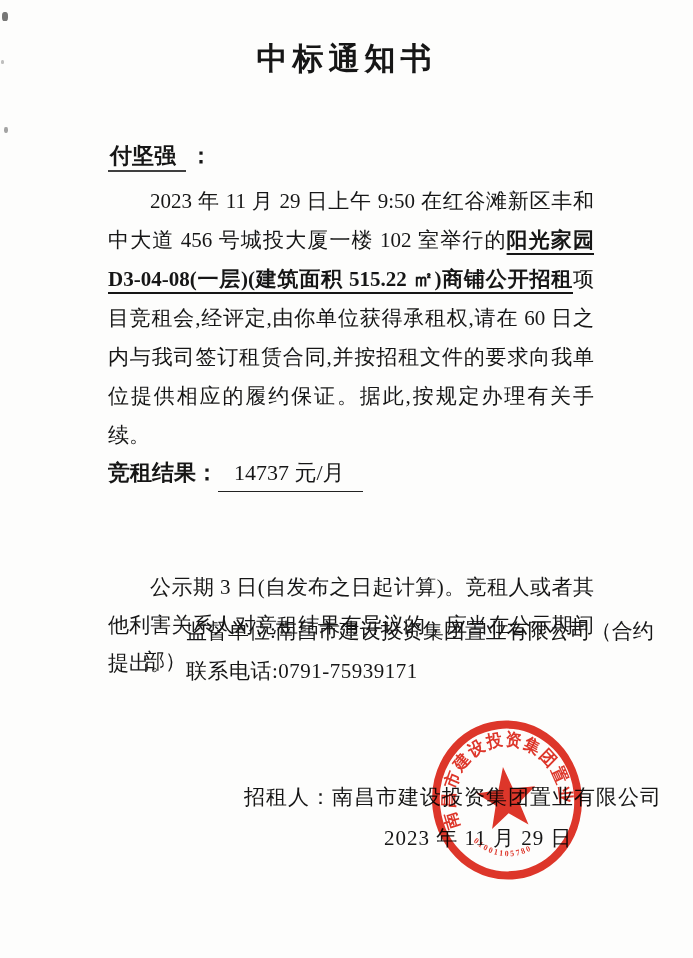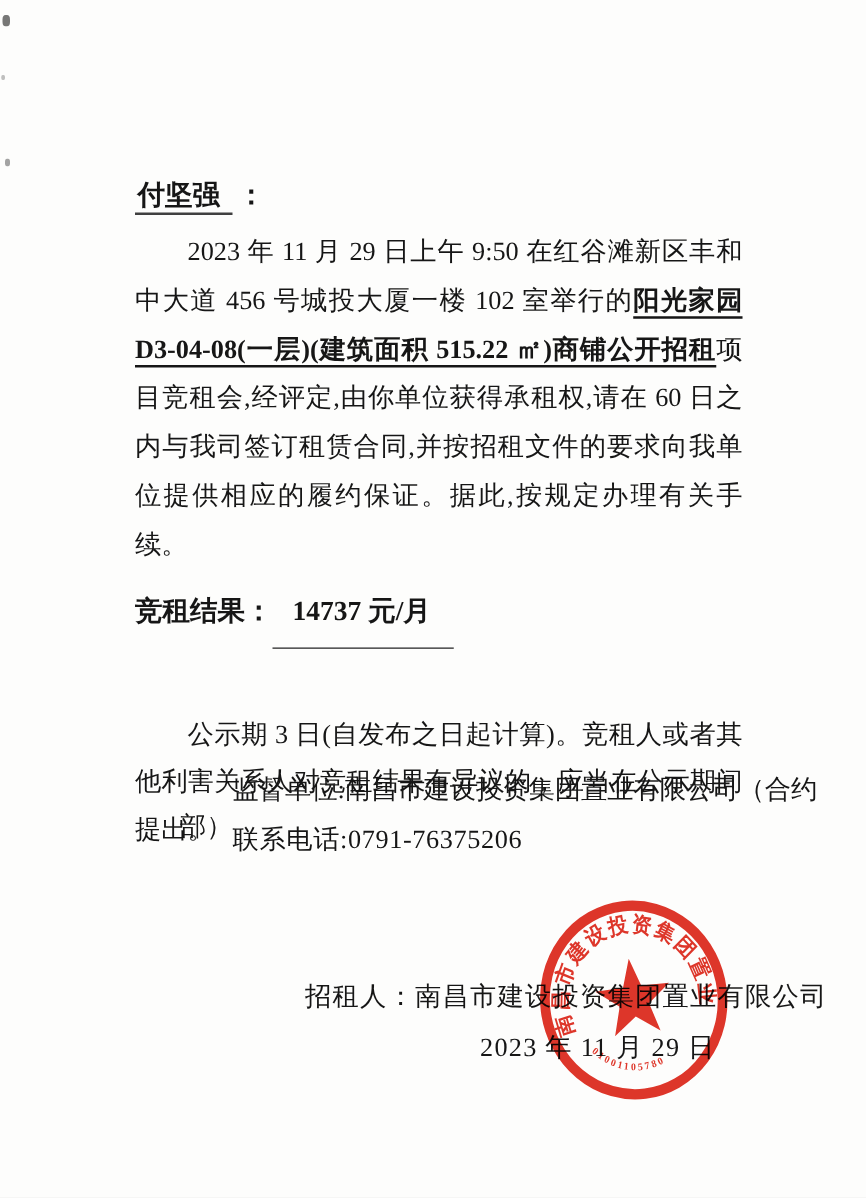--- a/index.html
+++ b/index.html
@@ -44,23 +44,22 @@
     text-underline-offset:6px;
   }
   .result-line {
     position:absolute; left:108px; top:458px;
     font-size:22px;
   }
   .result-label { font-weight:bold; }
   .result-value {
     display:inline-block;
     border-bottom:1.6px solid #222;
-    padding:0 18px 14px 16px;
-    font-weight:bold;
-    margin-top:16px;
+    padding:0 18px 3px 16px;
+    font-weight:normal;
   }
   .notice { top:568px; line-height:38px; }
   .line-indent {
     position:absolute; left:108px; width:510px;
     font-size:21px; text-indent:2em; line-height:30px;margin-left:36px;
   }
   .supervisor { top:616px; }
   .phone { top:656px; letter-spacing:0.5px; }
   .signature-line {
     position:absolute; left:244px; top:783px;
@@ -81,32 +80,33 @@
   .speck { position:absolute; background:#4a4a4a; border-radius:40%; }
   .speck1 { left:2px; top:12px; width:6px; height:9px; opacity:.75; }
   .speck2 { left:4px; top:127px; width:4px; height:6px; opacity:.5; }
   .speck3 { left:1px; top:60px; width:3px; height:4px; opacity:.35; }
 </style>
 </head>
 <body>
 
 <div class="page">
 
+  <div class="doc-title">中标通知书</div>
 
   <div class="salutation"><span class="name">付坚强</span><span class="colon">：</span></div>
 
   <div class="para para1"><span>2023 年 11 月 29 日上午 9:50 在红谷滩新区丰和中大道 456 号城投大厦一楼 102 室举行的</span><span class="project-seg">阳光家园 D3-04-08(一层)(建筑面积 515.22 ㎡)商铺公开招租</span><span>项目竞租会,经评定,由你单位获得承租权,请在 60 日之内与我司签订租赁合同,并按招租文件的要求向我单位提供相应的履约保证。据此,按规定办理有关手续。</span></div>
 
   <div class="result-line"><span class="result-label">竞租结果：</span><span class="result-value">14737 元/月</span></div>
 
   <div class="para notice">公示期 3 日(自发布之日起计算)。竞租人或者其他利害关系人对竞租结果有异议的，应当在公示期间提出。</div>
 
   <div class="line-indent supervisor">监督单位:南昌市建设投资集团置业有限公司（合约部）</div>
 
-  <div class="line-indent phone">联系电话:0791-76375206</div>
+  <div class="line-indent phone">联系电话:0791-75939171</div>
 
   <div class="signature-line"><span>招租人：</span><span>南昌市建设投资集团置业有限公司</span></div>
 
   <div class="date-line">2023 年 11 月 29 日</div>
 
   <div class="seal">
     <svg viewBox="0 0 200 200" preserveAspectRatio="none">
       <defs>
         <path id="sealTopArc" d="M 36 125 A 68 68 0 1 1 164 125" fill="none"></path>
         <path id="sealBottomArc" d="M 43 133 A 64 64 0 0 0 157 133" fill="none"></path>

